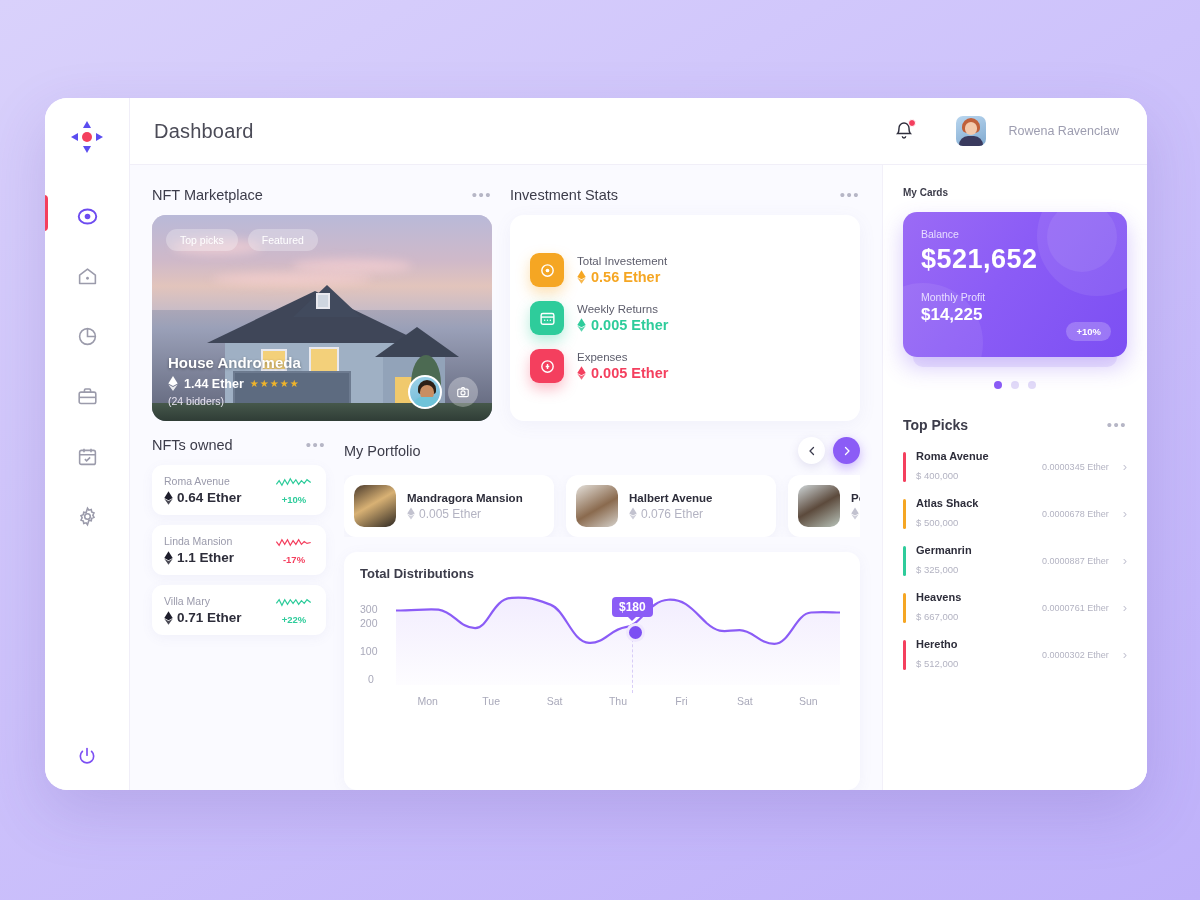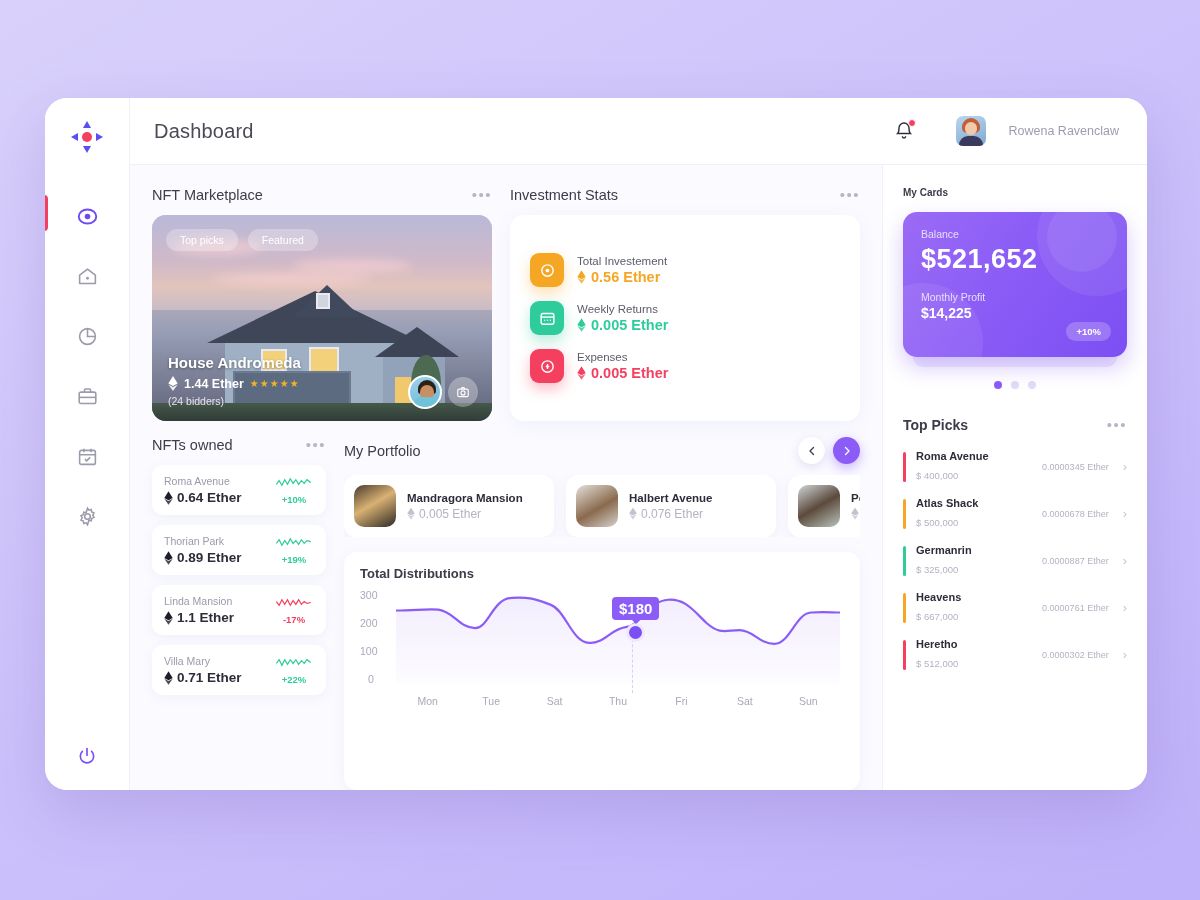--- a/index.html
+++ b/index.html
@@ -168,36 +168,36 @@
   .dist-card {
     background:#fff; border-radius:13px; margin-top:15px; flex:1; min-height:0;
     box-shadow:0 3px 14px rgba(120,110,180,.07); padding:14px 16px 8px 16px; position:relative;
   }
   .dist-title { font-size:13px; font-weight:600; color:#3c3c4a; margin-bottom:6px; }
   .chart-wrap { position:relative; height:118px; }
   .y-lab { position:absolute; left:0; font-size:10.5px; color:#a9a9ba; }
   .x-labs { display:flex; position:absolute; left:36px; right:4px; bottom:-2px; }
   .x-labs span { flex:1; text-align:center; font-size:10.5px; color:#a9a9ba; }
   .tooltip {
-    position:absolute; background:#8b5cf6; color:#fff; font-size:15px; font-weight:700;
+    position:absolute; background:#8b5cf6; color:#fff; font-size:12px; font-weight:700;
     padding:3px 7px; border-radius:4px;
   }
   .tooltip::after{content:"";position:absolute;left:50%;transform:translateX(-50%);bottom:-4px;border-left:4px solid transparent;border-right:4px solid transparent;border-top:4px solid #8b5cf6;}
   
   .cards-title { font-size:10px; font-weight:600; color:#3c3c4a; margin-bottom:14px; }
   .bank-card {
     height:145px; border-radius:14px; position:relative; overflow:hidden;
     background: linear-gradient(125deg,#9b6bf5 0%,#8b5cf6 45%,#7c4ff3 100%);
     box-shadow: 0 10px 22px rgba(124,79,243,.3);
     padding:16px 18px;
   }
   .bank-card .blob{position:absolute;border-radius:50%;background:rgba(255,255,255,.08);}
   .bc-lab { font-size:10.5px; color:#e7ddff; position:relative;}
   .bc-bal { font-size:27px; font-weight:800; color:#fff; letter-spacing:.5px; margin:4px 0 16px; position:relative;}
-  .bc-prof { font-size:14px; font-weight:700; color:#fff; margin-top:2px; position:relative;}
+  .bc-prof { font-size:17px; font-weight:700; color:#fff; margin-top:2px; position:relative;}
   .bc-badge {
     position:absolute; right:16px; bottom:16px; background:rgba(255,255,255,.22);
     color:#fff; font-size:9.5px; font-weight:700; padding:4px 10px; border-radius:11px;
   }
   .card-shadow { height:10px; margin:0 10px; border-radius:0 0 12px 12px; background:#f0ebfd;}
   .dots-row { display:flex; justify-content:center; gap:9px; margin-top:14px; }
   .pdot { width:8px;height:8px;border-radius:50%;background:#e2dbf8;cursor:pointer;}
   .pdot.on { background:#8b5cf6; }
   .tp-head { display:flex; align-items:center; justify-content:space-between; margin:28px 0 10px; }
   .tp-title { font-size:14px; font-weight:600; color:#3c3c4a; }
@@ -454,38 +454,20 @@
                 </span>
               </span>
               <span class="owned-right">
                 <svg viewBox="0 0 40 14" width="38" height="13" fill="none" stroke="#2ecc9b" stroke-width="1.3">
                   <path d="M1 9 L4 5 L7 10 L10 4 L13 9 L16 3 L19 8 L22 4 L25 9 L28 5 L31 8 L34 4 L38 7"></path>
                 </svg>
                 <span class="owned-pct" style="color:#2ecc9b;display:block">+10%</span>
               </span>
             </div>
 
-            <div class="owned-item">
-              <span class="owned-left">
-                <span class="owned-name" style="display:block">Thorian Park</span>
-                <span class="owned-price">
-                  <svg viewBox="0 0 16 24" width="9" height="14">
-                      <path d="M8 0 L15.5 12 L8 16 L0.5 12 Z" fill="#1d1d2b"></path>
-                      <path d="M8 17.5 L15.5 13.5 L8 24 L0.5 13.5 Z" fill="#1d1d2b" opacity=".8"></path>
-                    </svg>
-                  <span>0.89 Ether</span>
-                </span>
-              </span>
-              <span class="owned-right">
-                <svg viewBox="0 0 40 14" width="38" height="13" fill="none" stroke="#2ecc9b" stroke-width="1.3">
-                  <path d="M1 8 L4 4 L7 10 L10 5 L13 9 L16 3 L19 8 L22 5 L25 9 L28 4 L31 8 L34 5 L38 6"></path>
-                </svg>
-                <span class="owned-pct" style="color:#2ecc9b;display:block">+19%</span>
-              </span>
-            </div>
 
             <div class="owned-item">
               <span class="owned-left">
                 <span class="owned-name" style="display:block">Linda Mansion</span>
                 <span class="owned-price">
                   <svg viewBox="0 0 16 24" width="9" height="14">
                       <path d="M8 0 L15.5 12 L8 16 L0.5 12 Z" fill="#1d1d2b"></path>
                       <path d="M8 17.5 L15.5 13.5 L8 24 L0.5 13.5 Z" fill="#1d1d2b" opacity=".8"></path>
                     </svg>
                   <span>1.1 Ether</span>
@@ -576,21 +558,21 @@
                       </svg>
 
                   </span>
                 </span>
               </div>
             </div>
 
             <div class="dist-card">
               <div class="dist-title">Total Distributions</div>
               <div class="chart-wrap">
-                <span class="y-lab" style="top:2px">300</span>
+                <span class="y-lab" style="top:16px">300</span>
                 <span class="y-lab" style="top:30px">200</span>
                 <span class="y-lab" style="top:58px">100</span>
                 <span class="y-lab" style="top:86px;left:8px">0</span>
 
                 <svg viewBox="0 0 460 100" preserveAspectRatio="none" style="position:absolute;left:36px;top:0;width:calc(100% - 40px);height:98px;">
                   <defs>
                     <linearGradient id="areaFill" x1="0" y1="0" x2="0" y2="1">
                       <stop offset="0%" stop-color="#8b5cf6" stop-opacity=".11"></stop>
                       <stop offset="100%" stop-color="#8b5cf6" stop-opacity=".015"></stop>
                     </linearGradient>

